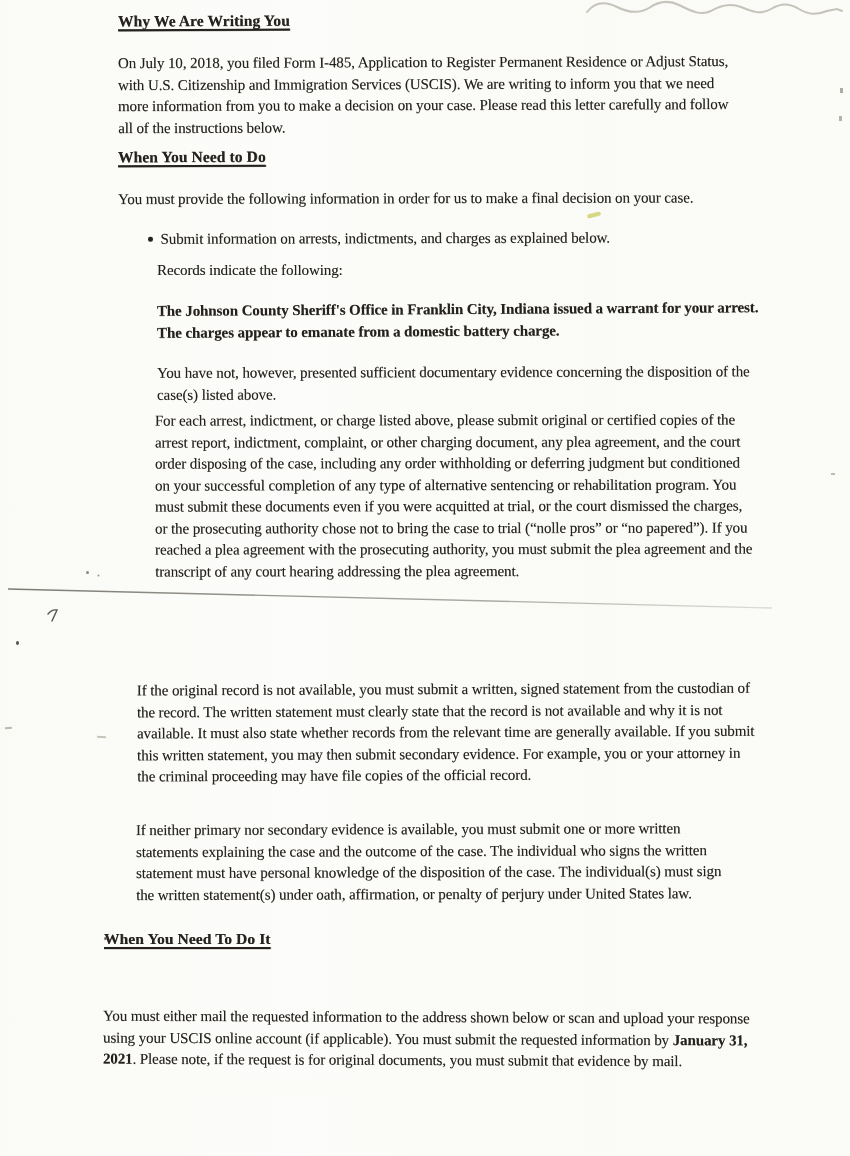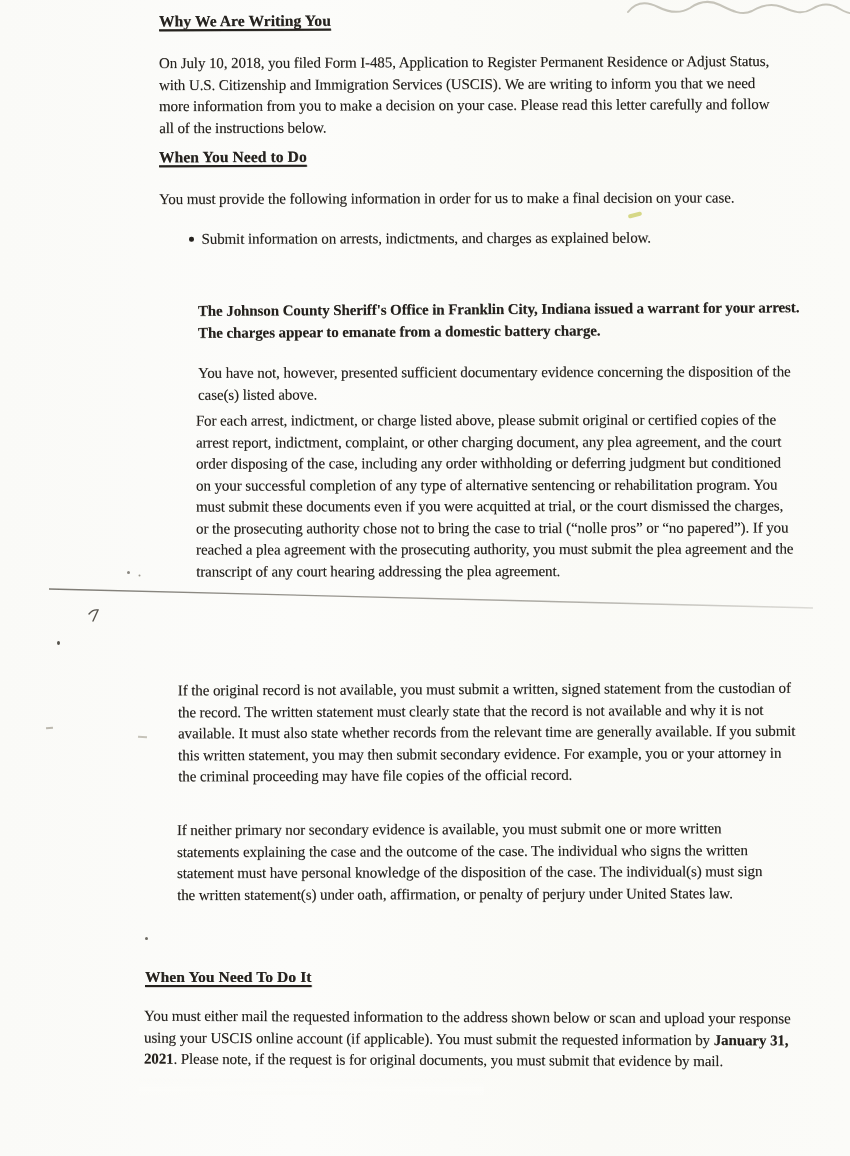--- a/index.html
+++ b/index.html
@@ -12,21 +12,20 @@
   .page{
     position:relative;
     width:850px;height:1156px;
     background:linear-gradient(90deg,#fafaf7 0%,#fcfcfa 35%,#fafaf6 70%,#fbfbf8 100%);
     overflow:hidden;
   }
   .scan{
     position:absolute;inset:0;
     filter:blur(0.25px);
     color:#25221e;
-    margin-left:41px;
   }
   .blk{position:absolute;}
   .para{
     font-size:15px;
     line-height:21.5px;
     letter-spacing:-0.1px;
     text-align:left;
     text-shadow:0.2px 0.3px 0.35px rgba(42,38,32,0.45);
   }
   .heading{
@@ -46,21 +45,21 @@
   .s-p1{top:52px;left:118px;width:624px;transform:rotate(-0.2deg);}
   .s-h2{top:148px;left:118px;transform:rotate(-0.2deg);}
   .s-p2{top:188px;left:118px;width:710px;transform:rotate(-0.15deg);}
   .s-bullet{top:228px;left:148px;width:580px;transform:rotate(-0.15deg);}
   .s-records{top:260px;left:157px;width:400px;}
   .s-warrant{top:299px;left:157px;width:604px;transform:rotate(-0.35deg);}
   .s-younot{top:362px;left:157px;width:618px;transform:rotate(-0.15deg);}
   .s-foreach{top:410px;left:155px;width:602px;transform:rotate(-0.1deg);}
   .s-iforig{top:679px;left:137px;width:618px;transform:rotate(-0.25deg);}
   .s-ifneither{top:819px;left:136px;width:606px;transform:rotate(-0.2deg);}
-  .s-h3{top:968px;left:104px;}
+  .s-h3{top:930px;left:104px;}
   .s-final{top:1007px;left:103px;width:662px;transform:rotate(0.25deg);}
 
   .bullet-dot{
     display:inline-block;width:4.5px;height:4.5px;border-radius:50%;
     background:#25221e;margin:0 8px 2px 0;vertical-align:middle;
   }
 
   
   .artifact{position:absolute;pointer-events:none;}
   .a-squiggle{top:-2px;left:585px;width:262px;height:24px;}
@@ -91,20 +90,21 @@
     <div class="blk para s-p1">On July 10, 2018, you filed Form I-485, Application to Register Permanent Residence or Adjust Status, with U.S. Citizenship and Immigration Services (USCIS). We are writing to inform you that we need more information from you to make a decision on your case. Please read this letter carefully and follow all of the instructions below.</div>
 
     <div class="blk heading s-h2">When You Need to Do</div>
 
     <div class="blk para s-p2">You must provide the following information in order for us to make a final decision on your case.</div>
 
     <div class="blk para s-bullet">
       <span class="bullet-dot"></span><span>Submit information on arrests, indictments, and charges as explained below.</span>
     </div>
 
+    <div class="blk para s-records">Records indicate the following:</div>
 
     <div class="blk para bold s-warrant">The Johnson County Sheriff's Office in Franklin City, Indiana issued a warrant for your arrest. The charges appear to emanate from a domestic battery charge.</div>
 
     <div class="blk para s-younot">You have not, however, presented sufficient documentary evidence concerning the disposition of the case(s) listed above.</div>
 
     <div class="blk para s-foreach">For each arrest, indictment, or charge listed above, please submit original or certified copies of the arrest report, indictment, complaint, or other charging document, any plea agreement, and the court order disposing of the case, including any order withholding or deferring judgment but conditioned on your successful completion of any type of alternative sentencing or rehabilitation program. You must submit these documents even if you were acquitted at trial, or the court dismissed the charges, or the prosecuting authority chose not to bring the case to trial (“nolle pros” or “no papered”). If you reached a plea agreement with the prosecuting authority, you must submit the plea agreement and the transcript of any court hearing addressing the plea agreement.</div>
 
     <div class="blk para s-iforig">If the original record is not available, you must submit a written, signed statement from the custodian of the record. The written statement must clearly state that the record is not available and why it is not available. It must also state whether records from the relevant time are generally available. If you submit this written statement, you may then submit secondary evidence. For example, you or your attorney in the criminal proceeding may have file copies of the official record.</div>
 
     <div class="blk para s-ifneither">If neither primary nor secondary evidence is available, you must submit one or more written statements explaining the case and the outcome of the case. The individual who signs the written statement must have personal knowledge of the disposition of the case. The individual(s) must sign the written statement(s) under oath, affirmation, or penalty of perjury under United States law.</div>

